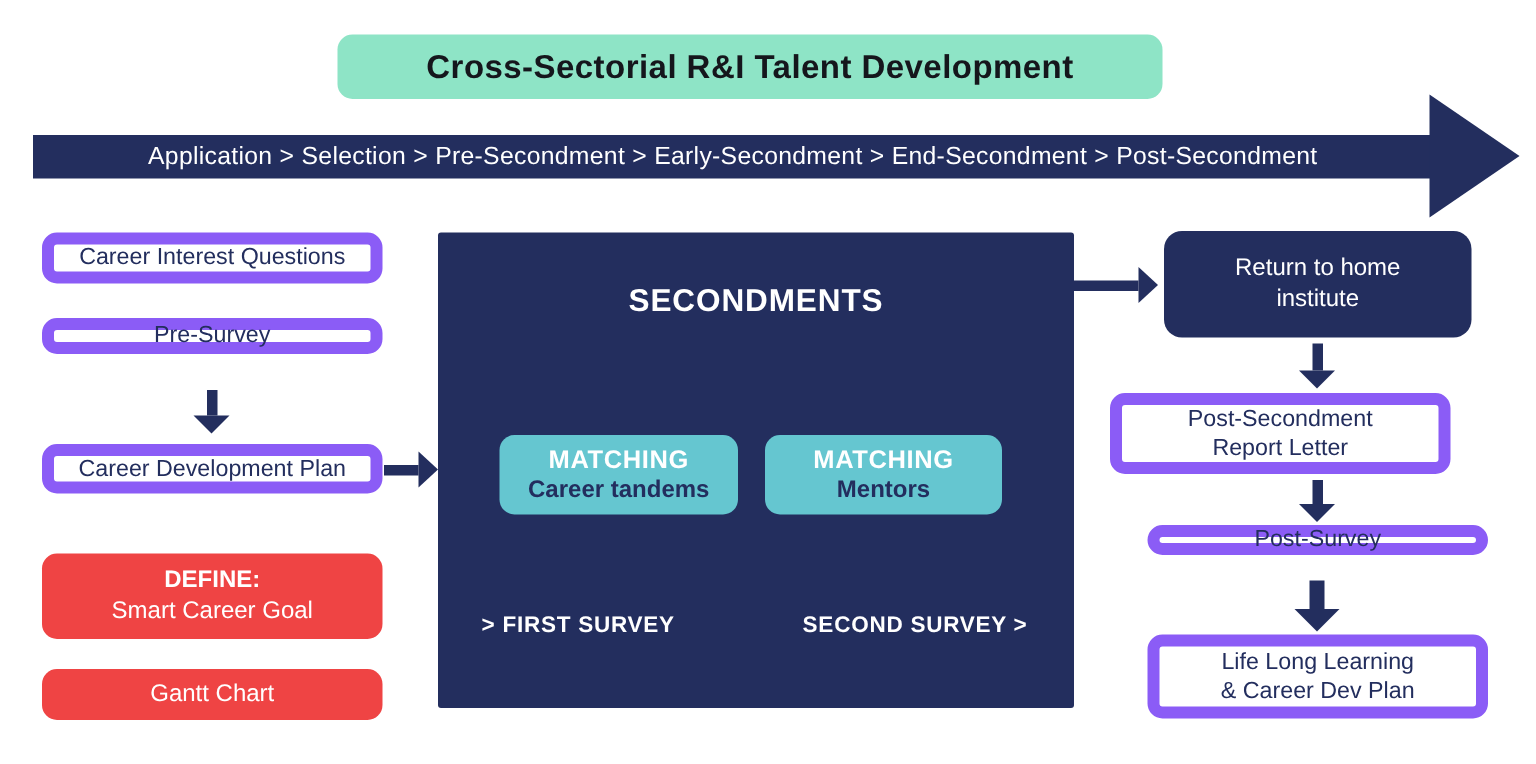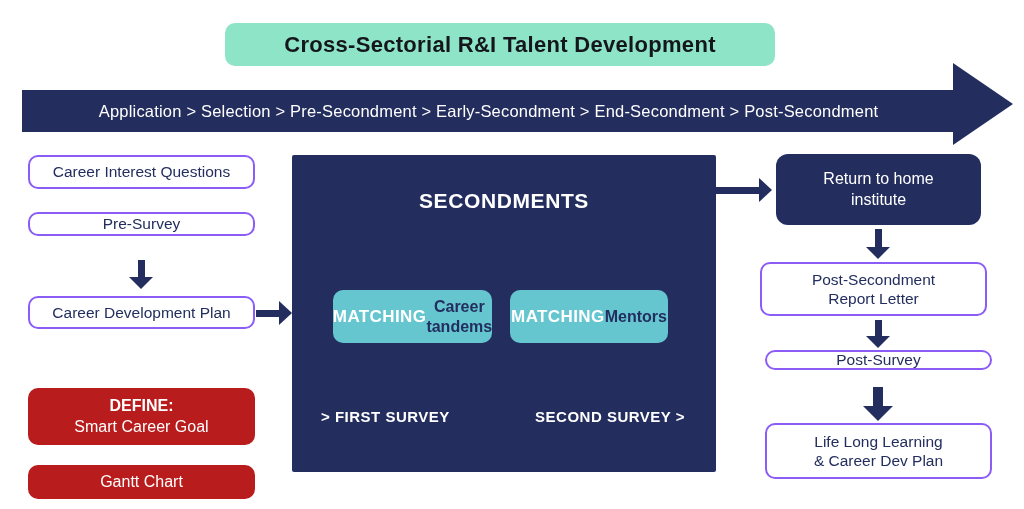--- a/index.html
+++ b/index.html
@@ -9,39 +9,39 @@
   }
   
   .title-pill{
     position:absolute;left:225px;top:23px;width:550px;height:43px;
     background:#8ee4c6;border-radius:10px;
     display:flex;align-items:center;justify-content:center;
     font-size:22px;font-weight:600;color:#15161c;letter-spacing:.3px;
   }
   
   .banner-bar{
-    position:absolute;left:22px;top:90px;width:933px;height:42px;background:#232e5e;
+    position:absolute;left:22px;top:90px;width:933px;height:29px;background:#232e5e;
     display:flex;align-items:center;justify-content:center;
     color:#ffffff;font-size:16.5px;letter-spacing:.2px;white-space:nowrap;
   }
   .banner-head{
     position:absolute;left:953px;top:63px;width:0;height:0;
     border-top:41px solid transparent;border-bottom:41px solid transparent;
     border-left:60px solid #232e5e;
   }
   
   .obox{
-    position:absolute;background:#ffffff;border:2px solid #8b5cf6;border-radius:10px;
+    position:absolute;background:#ffffff;border:8px solid #8b5cf6;border-radius:10px;
     display:flex;flex-direction:column;align-items:center;justify-content:center;
     color:#232e5e;font-size:15.5px;line-height:1.25;text-align:center;box-sizing:border-box;
   }
   .tealbox{
-    position:absolute;background:#b91c1c;border-radius:10px;
+    position:absolute;background:#ef4444;border-radius:10px;
     display:flex;flex-direction:column;align-items:center;justify-content:center;
-    color:#ffffff;font-size:16px;line-height:1.3;text-align:left;box-sizing:border-box;margin-top:19px;
+    color:#ffffff;font-size:16px;line-height:1.3;text-align:left;box-sizing:border-box;
   }
   .navybox{
     position:absolute;background:#232e5e;border-radius:12px;
     display:flex;flex-direction:column;align-items:center;justify-content:center;
     color:#ffffff;font-size:16px;line-height:1.3;text-align:center;box-sizing:border-box;
   }
   .bold{font-weight:700;}
   
   .arrow-down{position:absolute;display:flex;flex-direction:column;align-items:center;}
   .arrow-down .shaft{width:7px;background:#232e5e;flex:1;}
@@ -53,21 +53,21 @@
   .arrow-right .head{width:0;height:0;border-top:12px solid transparent;border-bottom:12px solid transparent;border-left:13px solid #232e5e;}
   
   .center-box{
     position:absolute;left:292px;top:155px;width:424px;height:317px;
     background:#232e5e;border-radius:2px;color:#ffffff;box-sizing:border-box;text-align:center;
   }
   .center-title{margin-top:34px;font-size:21px;font-weight:700;letter-spacing:.6px;}
   .center-sub{margin-top:5px;font-size:19px;}
   .match-box{
     position:absolute;background:#65c6d0;border-radius:10px;
-    display:flex;flex-direction:row;align-items:center;justify-content:center;
+    display:flex;flex-direction:column;align-items:center;justify-content:center;
     line-height:1.25;box-sizing:border-box;
   }
   .match-title{color:#ffffff;font-weight:700;font-size:17px;letter-spacing:.4px;}
   .match-sub{color:#232e5e;font-weight:700;font-size:16px;}
   .survey-label{position:absolute;color:#ffffff;font-weight:700;font-size:15px;letter-spacing:.5px;white-space:nowrap;}
 </style>
 </head>
 <body>
 
 <div id="canvas">
@@ -135,21 +135,21 @@
   <div class="navybox" style="left:776px;top:154px;width:205px;height:71px;">
     <span>Return to home</span>
     <span>institute</span>
   </div>
 
   <div class="arrow-down" style="left:866px;top:229px;width:24px;height:30px;">
     <div class="shaft"></div>
     <div class="head"></div>
   </div>
 
-  <div class="obox" style="left:760px;top:262px;width:227px;height:54px;">
+  <div class="obox" style="left:740px;top:262px;width:227px;height:54px;">
     <span>Post-Secondment</span>
     <span>Report Letter</span>
   </div>
 
   <div class="arrow-down" style="left:866px;top:320px;width:24px;height:28px;">
     <div class="shaft"></div>
     <div class="head"></div>
   </div>
 
   <div class="obox" style="left:765px;top:350px;width:227px;height:20px;">

